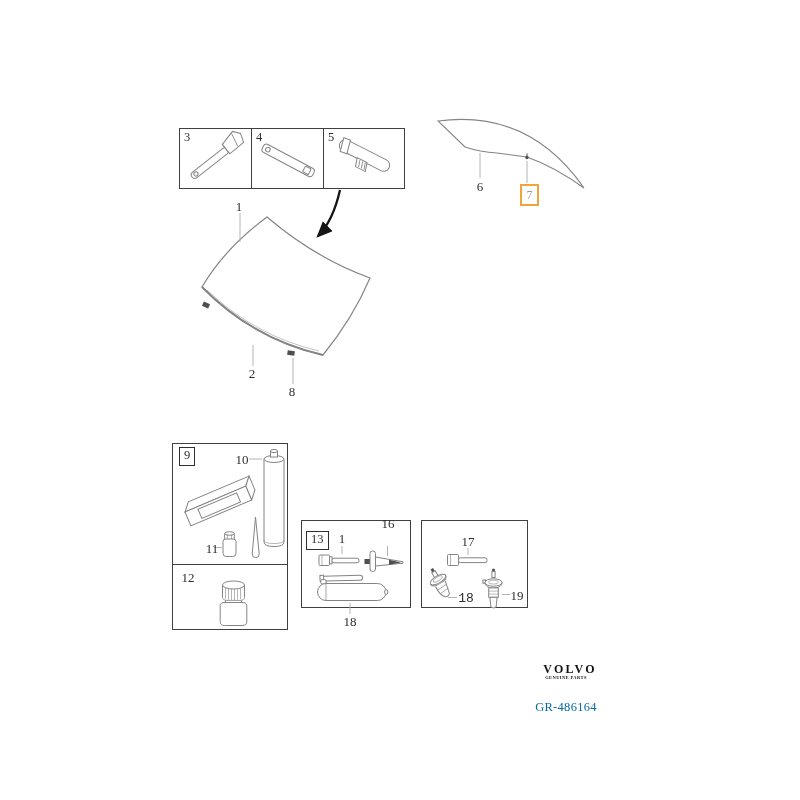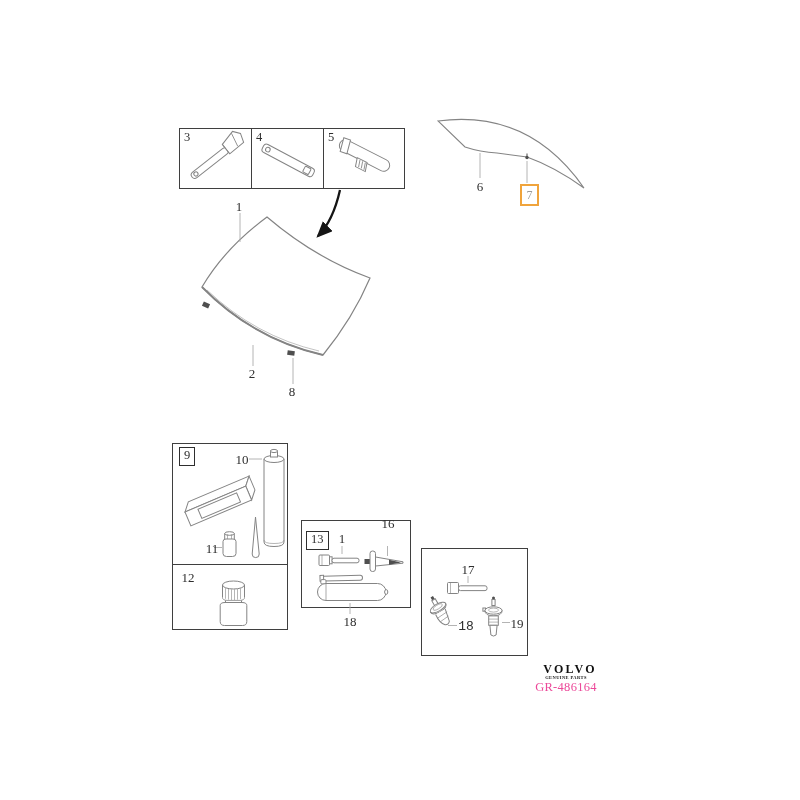--- a/index.html
+++ b/index.html
@@ -13,21 +13,21 @@
   .partbox{position:absolute;border:1px solid #3f3f3f;background:#fff;box-sizing:border-box;}
   .cells{display:flex;height:100%;}
   .cell{position:relative;height:100%;box-sizing:border-box;border-right:1px solid #3f3f3f;}
   .cell:last-child{border-right:none;}
   .divider{position:absolute;left:0;right:0;border-top:1px solid #3f3f3f;height:0;}
   .hl{position:absolute;border:2px solid #F0A43C;background:#fff;color:#9b9b9b;
       font-size:12px;display:flex;align-items:center;justify-content:center;line-height:1;}
   .volvo{position:absolute;text-align:center;color:#111;}
   .volvo .brand{font-weight:bold;font-size:12px;letter-spacing:2.2px;line-height:1;margin-left:8px;}
   .volvo .tagline{font-size:4.5px;font-weight:bold;letter-spacing:0.4px;line-height:1.4;}
-  .volvo .ref{font-size:12.5px;letter-spacing:0.3px;margin-top:0;line-height:1;color:#ec4899;}
+  .volvo .ref{font-size:12.5px;letter-spacing:0.3px;margin-top:20px;line-height:1;color:#0369a1;}
   svg{display:block;}
 </style>
 </head>
 <body>
 
 <div class="canvas">
 
   <svg class="overlay" width="800" height="800" viewBox="0 0 800 800">
     <defs>
       <marker id="ah" orient="auto" markerWidth="9" markerHeight="9" refX="6" refY="3">
@@ -191,21 +191,21 @@
         <line x1="85.5" y1="25" x2="85.5" y2="35"></line>
         <line x1="48" y1="82" x2="48" y2="93"></line>
       </g>
     </svg>
     <span class="boxednum" style="left:4px;top:10px;">13</span>
     <span class="num" style="left:40px;top:17px;">1</span>
     <span class="num" style="left:86px;top:2px;">16</span>
     <span class="num" style="left:48px;top:100px;">18</span>
   </div>
 
-  <div class="partbox" style="left:421px;top:520px;width:107px;height:108px;margin-top:28px;">
+  <div class="partbox" style="left:421px;top:520px;width:107px;height:88px;">
     <svg class="overlay" width="105" height="106" viewBox="0 0 105 106">
       <g stroke="#848484" fill="#ffffff" stroke-width="1">
 
         <g>
           <rect x="25.5" y="33.5" width="11" height="11" rx="1"></rect>
           <path d="M28.5,33.5 L28.5,44.5" fill="none" stroke-width="0.6"></path>
           <rect x="36.5" y="36.8" width="28.5" height="4.8" rx="2"></rect>
         </g>
 
         <g transform="translate(18,62) rotate(-30)">

